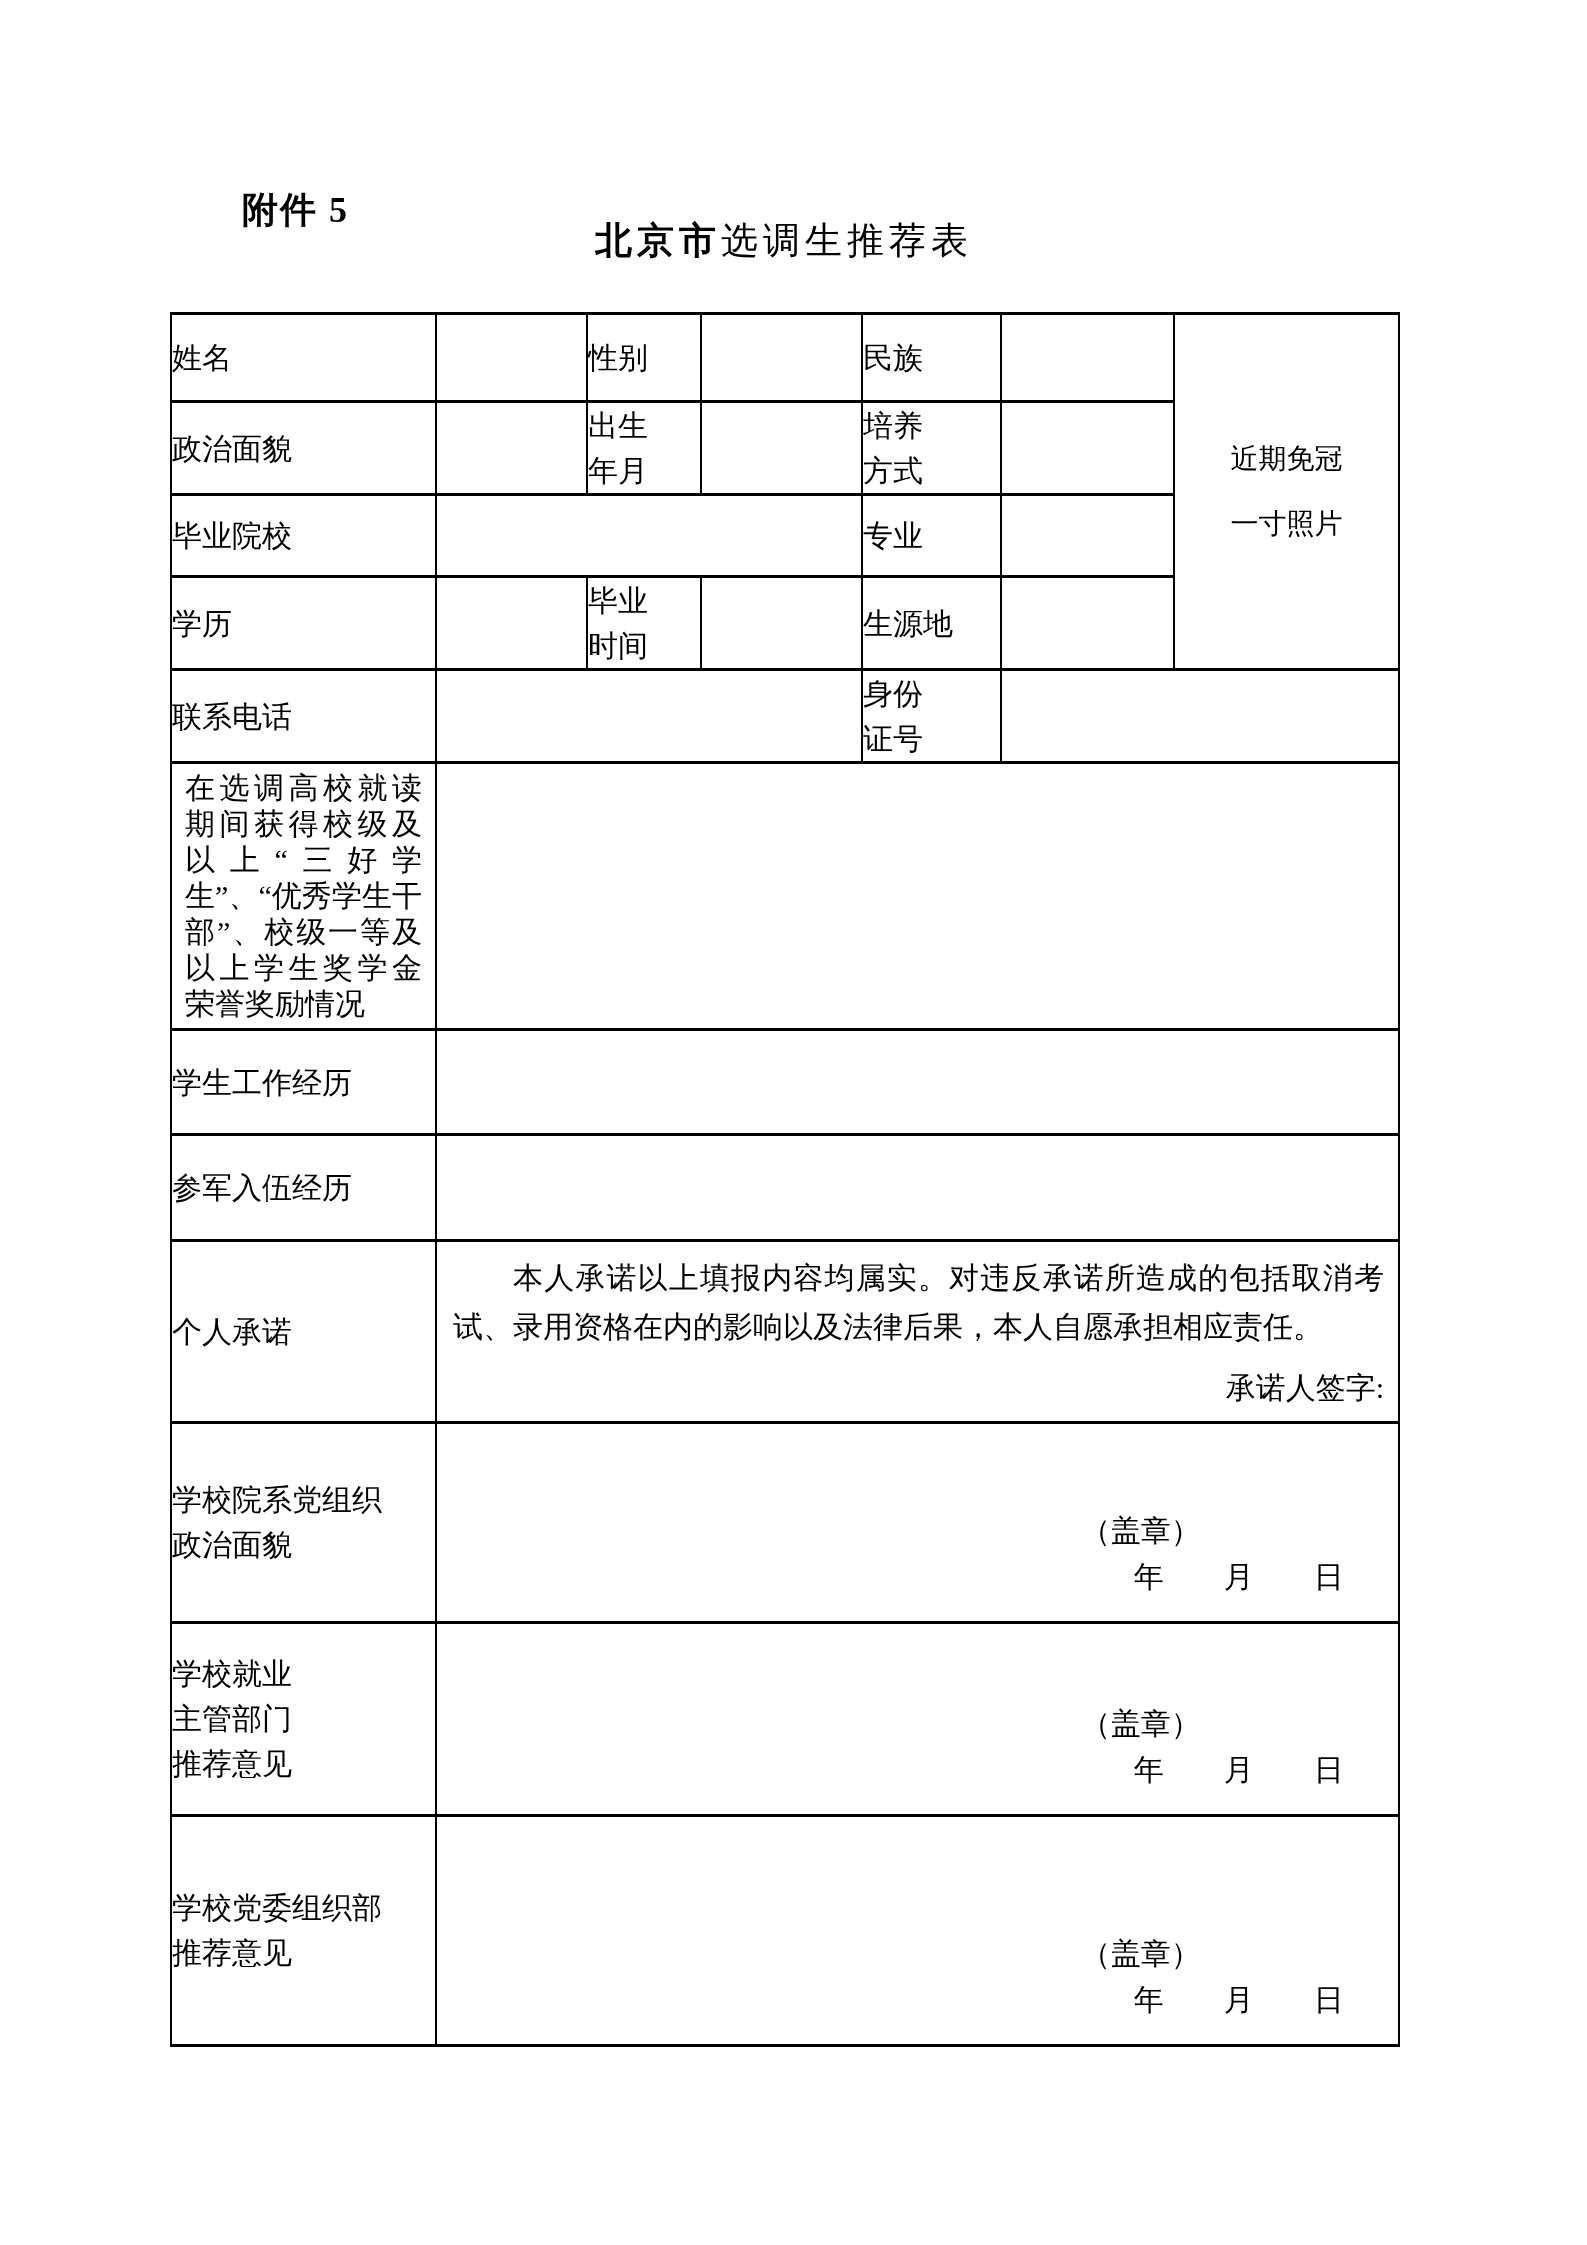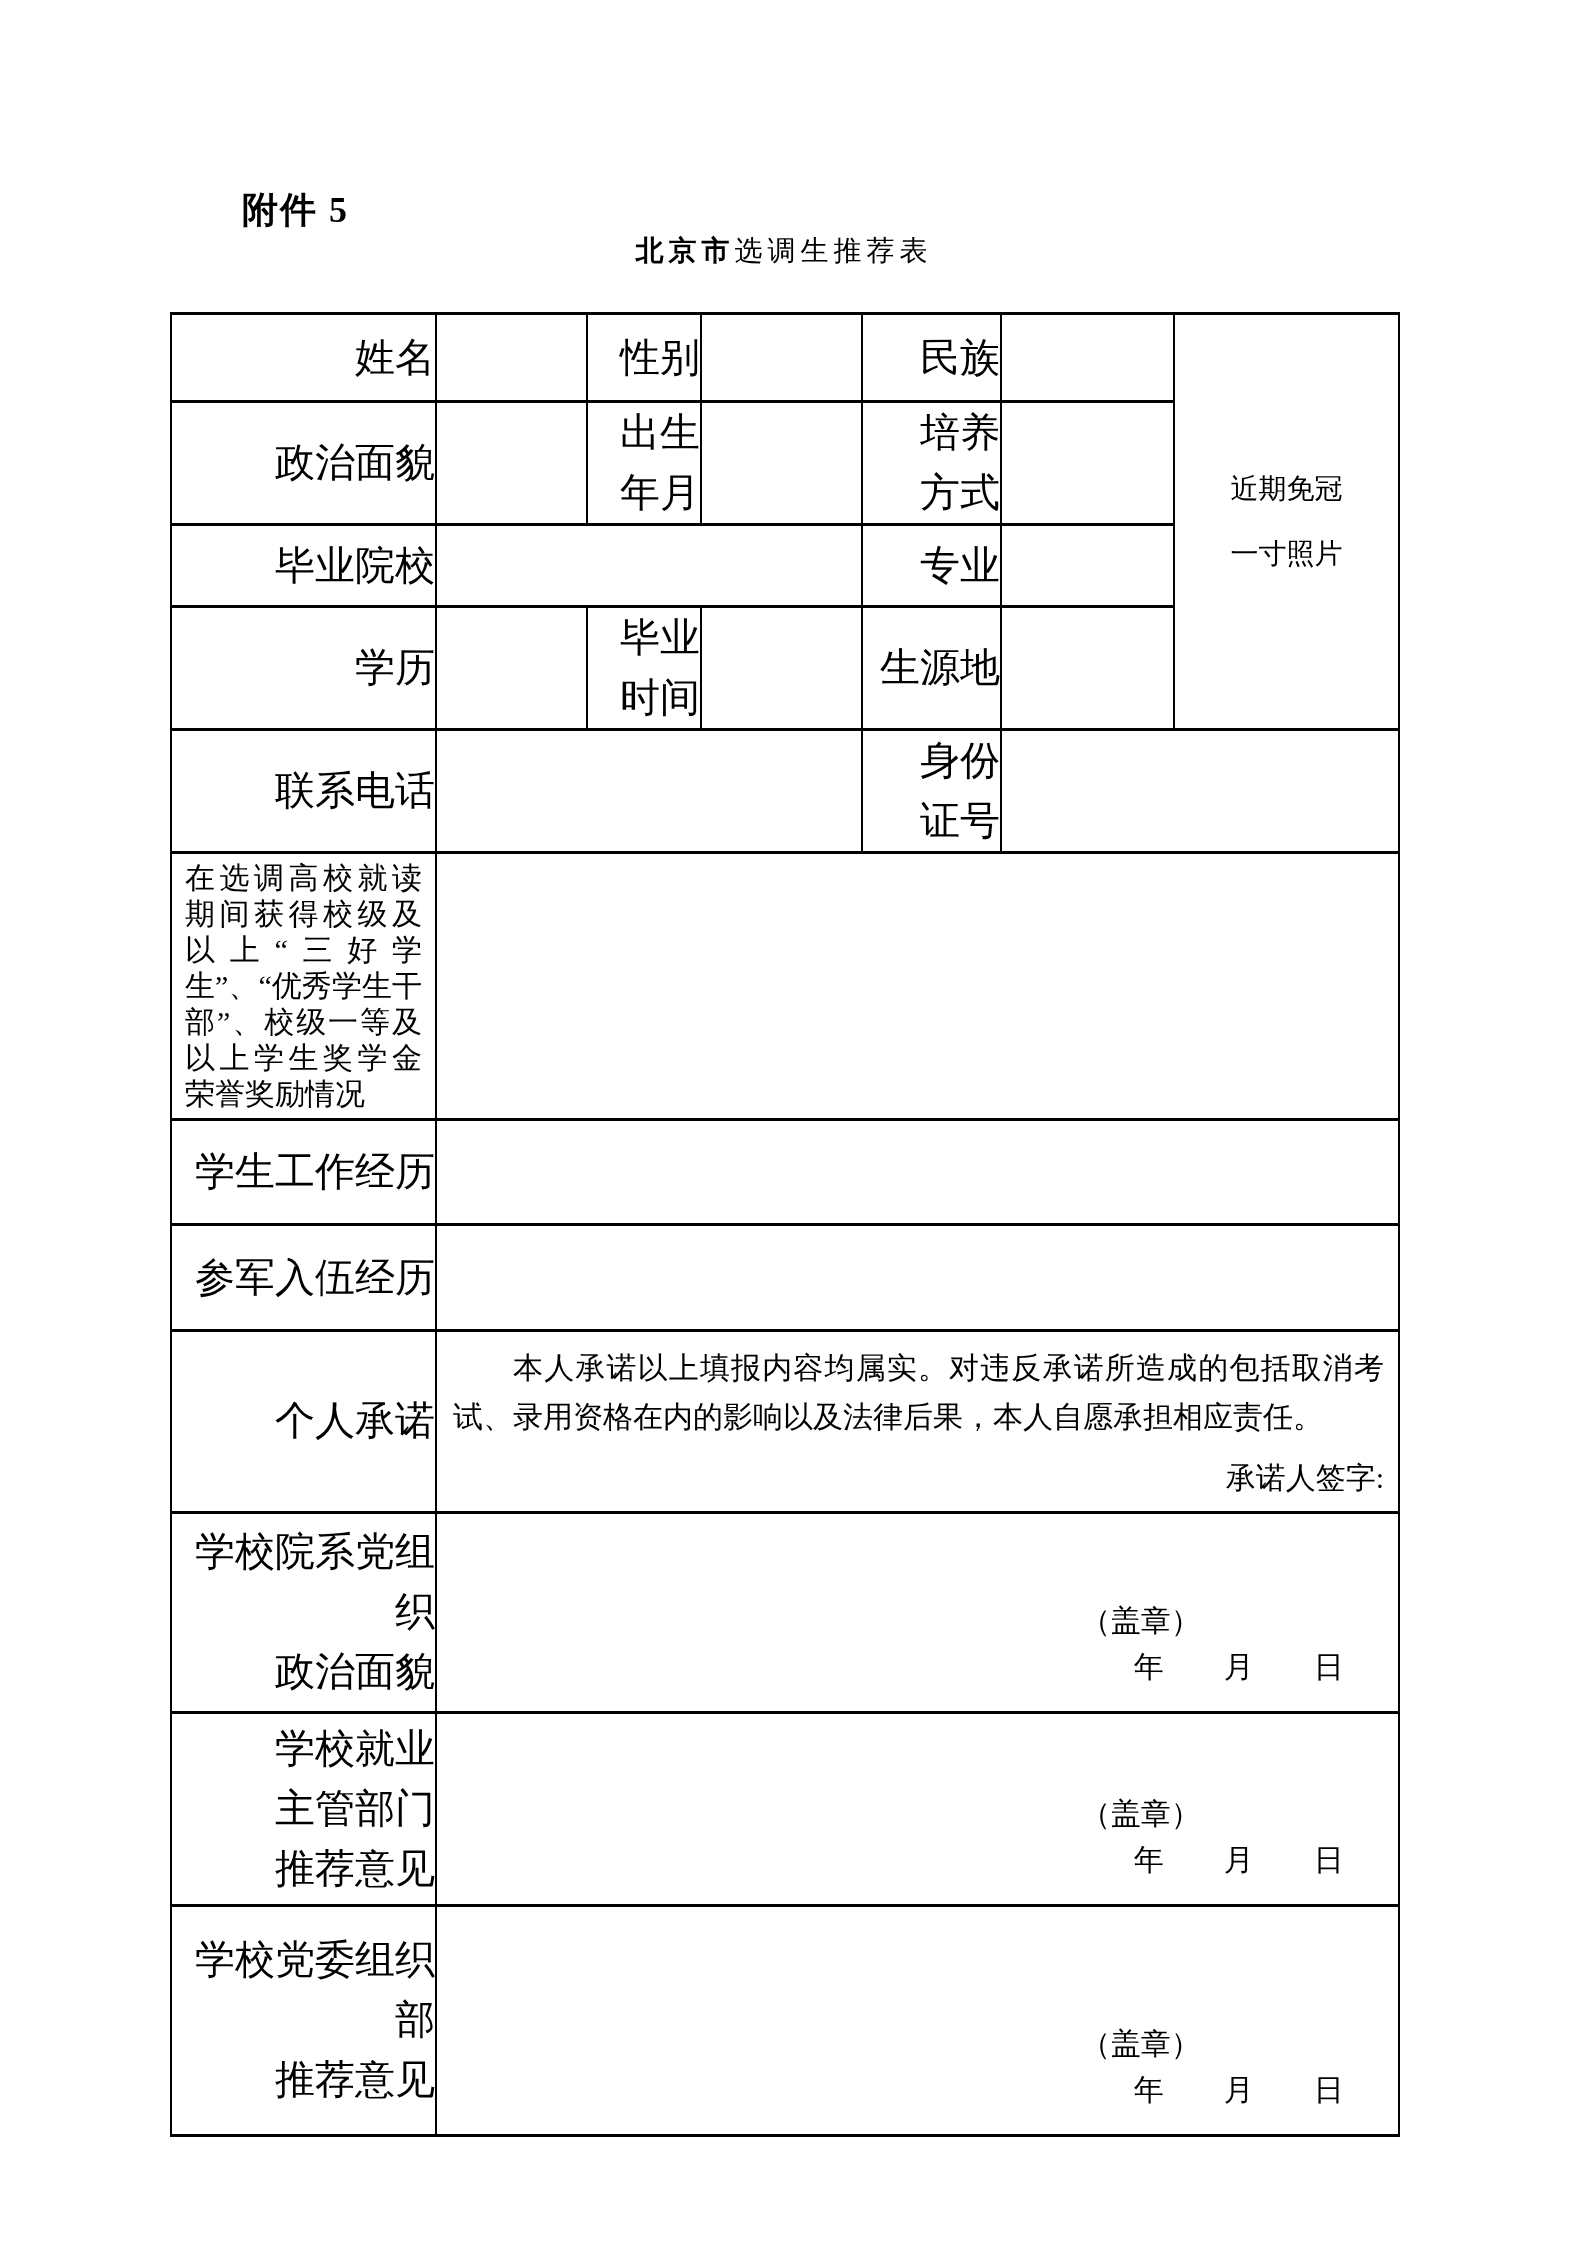--- a/index.html
+++ b/index.html
@@ -19,46 +19,46 @@
     position:absolute;
     left:242px;
     top:186px;
     font-size:36px;
     font-weight:bold;
     letter-spacing:2px;
   }
   .doc-title {
     position:absolute;
     left:170px;
-    top:232px;
+    top:216px;
     width:1228px;
     text-align:center;
-    font-size:28px;
+    font-size:37px;
     letter-spacing:5px;
     white-space:nowrap;
   }
   .doc-title .title-bold { font-weight:bold; }
   table.form {
     position:absolute;
     left:170px;
     top:312px;
     width:1228px;
     border-collapse:collapse;
     table-layout:fixed;
   }
   td {
     border:2px solid #000000;
     border-top-width:3px;
     border-bottom-width:3px;
     padding:0;
     overflow:hidden;
   }
   td.label {
-    font-size:40px;
-    text-align:right;
+    font-size:30px;
+    text-align:left;
     vertical-align:middle;
     white-space:pre-line;
     line-height:1.5;
   }
   td.awards-label {
     font-size:30px;
     text-align:justify;
     vertical-align:middle;
     padding:6px 13px;
     line-height:1.2;

